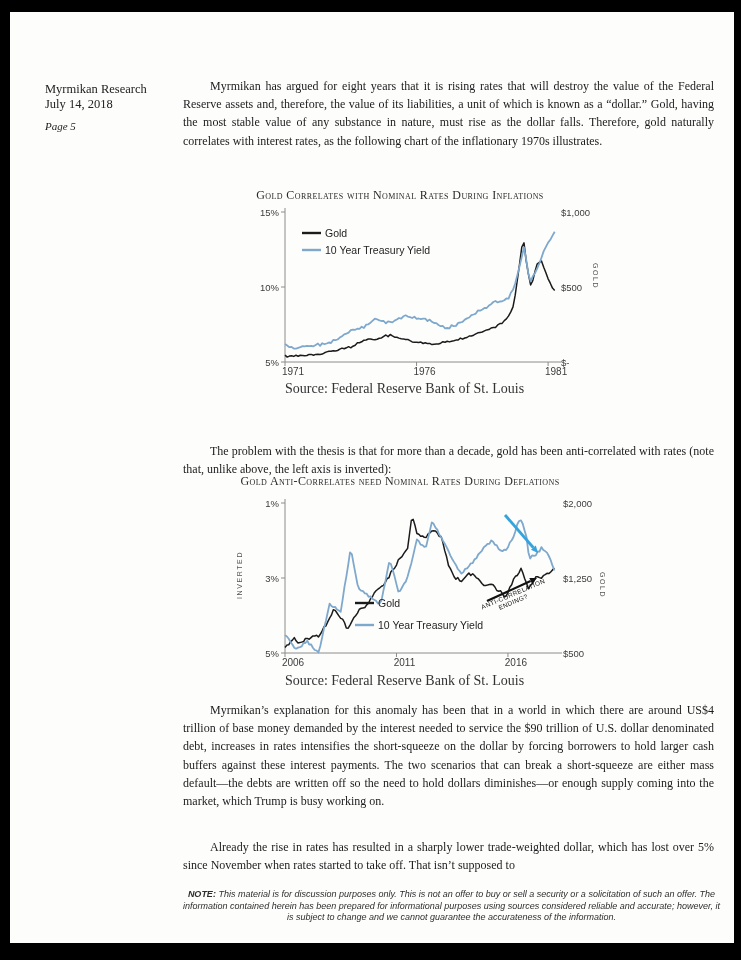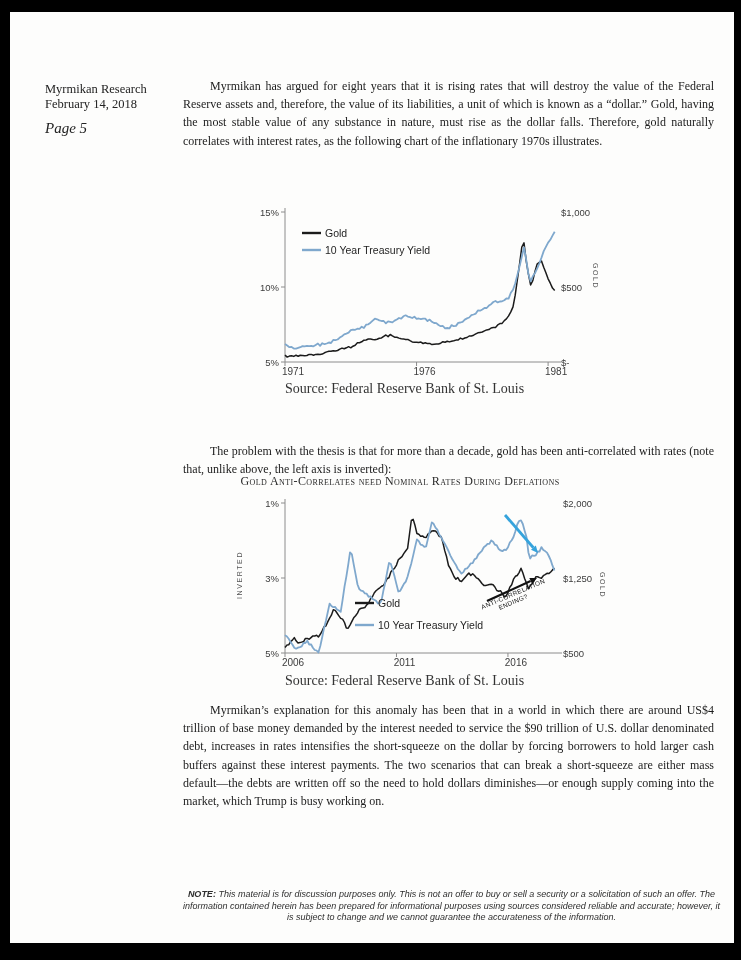--- a/index.html
+++ b/index.html
@@ -6,21 +6,21 @@
   body{
     width:741px;height:960px;position:relative;background:#000;
     font-family:"Liberation Serif","DejaVu Serif",serif;
   }
   .page{
     position:absolute;left:10px;top:12px;width:724px;height:931px;
     background:#fdfdfc;color:#1b1b1b;overflow:hidden;
   }
   .abs{position:absolute;}
   .hdr{font-size:12.5px;line-height:15px;color:#222;}
-  .pagenum{font-size:15px;font-style:italic;color:#222;}
+  .pagenum{font-size:11px;font-style:italic;color:#222;}
   .para{
     width:531px;font-size:12px;line-height:18.2px;text-align:justify;
     text-indent:27px;color:#1c1c1c;
   }
   .chart-title{
     width:440px;text-align:center;font-variant:small-caps;
     font-size:12px;letter-spacing:0.4px;color:#2a2a2a;
   }
   .source{
     font-size:14px;color:#333;font-family:Liberation Serif, serif;
@@ -38,26 +38,27 @@
   .axtitle{font-size:7px;letter-spacing:1.6px;fill:#555;}
   .ann{font-size:6.4px;letter-spacing:0.4px;fill:#111;}
 </style>
 </head>
 <body>
 
 <div class="page">
 
   <div class="abs hdr" style="left:35px;top:70px;">
     <div>Myrmikan Research</div>
-    <div>February 14, 2018</div>
+    <div>July 14, 2018</div>
   </div>
   <div class="abs pagenum" style="left:35px;top:108px;">Page 5</div>
 
   <div class="abs para" style="left:173px;top:65px;">Myrmikan has argued for eight years that it is rising rates that will destroy the value of the Federal Reserve assets and, therefore, the value of its liabilities, a unit of which is known as a “dollar.” Gold, having the most stable value of any substance in nature, must rise as the dollar falls. Therefore, gold naturally correlates with interest rates, as the following chart of the inflationary 1970s illustrates.</div>
 
+  <div class="abs chart-title" style="left:170px;top:176px;">Gold Correlates with Nominal Rates During Inflations</div>
   <svg id="chart1" style="left:223px;top:184px;" width="460" height="192">
       <line x1="52" y1="12" x2="52" y2="166" stroke="#8c8c8c" stroke-width="1"></line>
       <line x1="52" y1="166" x2="328" y2="166" stroke="#8c8c8c" stroke-width="1"></line>
       <line x1="48" y1="16" x2="52" y2="16" stroke="#8c8c8c"></line>
       <text x="46" y="19.5" text-anchor="end" class="tick">15%</text>
       <line x1="48" y1="91" x2="52" y2="91" stroke="#8c8c8c"></line>
       <text x="46" y="94.5" text-anchor="end" class="tick">10%</text>
       <line x1="48" y1="166" x2="52" y2="166" stroke="#8c8c8c"></line>
       <text x="46" y="169.5" text-anchor="end" class="tick">5%</text>
       <text x="328" y="19.5" class="tick">$1,000</text>
@@ -112,19 +113,20 @@
       <polygon points="305,63 297.99408743301984,59.81296546867947 302.8262993907328,55.61657087382351" fill="#35a3dc"></polygon>
       <line x1="254" y1="111" x2="297.64056683125" y2="90.92533925762501" stroke="#111111" stroke-width="2.2"></line>
       <polygon points="304,88 298.97786477759286,93.83250870619645 296.30326888490714,88.01816980905357" fill="#111111"></polygon>
       <text transform="translate(281,106) rotate(-23)" text-anchor="middle" class="ann">ANTI-CORRELATION</text>
       <text transform="translate(281,114) rotate(-23)" text-anchor="middle" class="ann">ENDING?</text>
     </svg>
   <div class="abs source" style="left:275px;top:661px;">Source: Federal Reserve Bank of St. Louis</div>
 
   <div class="abs para" style="left:173px;top:689px;">Myrmikan’s explanation for this anomaly has been that in a world in which there are around US$4 trillion of base money demanded by the interest needed to service the $90 trillion of U.S. dollar denominated debt, increases in rates intensifies the short-squeeze on the dollar by forcing borrowers to hold larger cash buffers against these interest payments. The two scenarios that can break a short-squeeze are either mass default—the debts are written off so the need to hold dollars diminishes—or enough supply coming into the market, which Trump is busy working on.</div>
 
+  <div class="abs para" style="left:173px;top:826px;">Already the rise in rates has resulted in a sharply lower trade-weighted dollar, which has lost over 5% since November when rates started to take off. That isn’t supposed to</div>
 
   <div class="abs note" style="left:173px;top:877px;text-align:center;">
     <b>NOTE:</b>
     <span>This material is for discussion purposes only. This is not an offer to buy or sell a security or a solicitation of such an offer. The information contained herein has been prepared for informational purposes using sources considered reliable and accurate; however, it is subject to change and we cannot guarantee the accurateness of the information.</span>
   </div>
 
 </div>
 
 </body></html>

